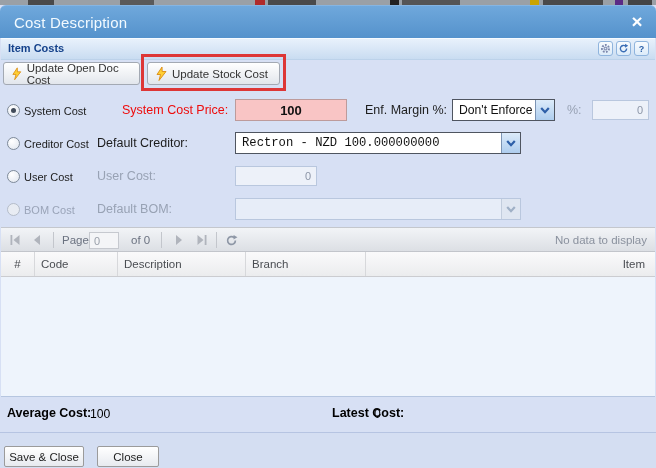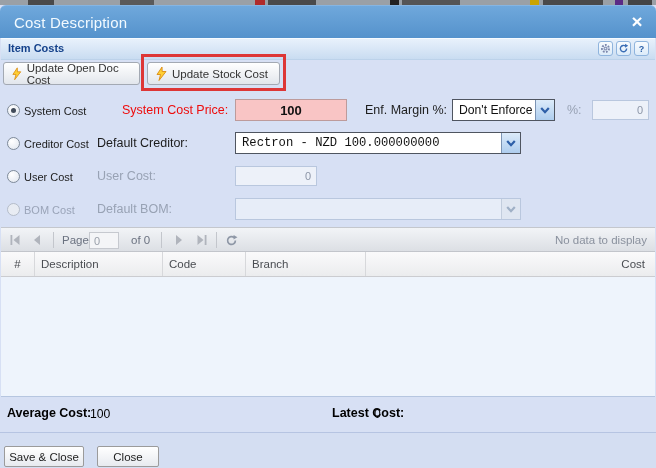--- a/index.html
+++ b/index.html
@@ -299,24 +299,24 @@
       <svg width="13" height="13" viewBox="0 0 14 14">
         <path d="M11.2 7a4.2 4.2 0 1 1-1.3-3" fill="none" stroke="#8e97a6" stroke-width="1.8"></path>
         <polygon points="9.2,1 13.4,3.4 9.2,5.8" fill="#8e97a6"></polygon>
       </svg>
     </span>
     <span class="status">No data to display</span>
   </div>
 
   <div class="grid-header">
     <span class="gh-cell gh-hash">#</span>
+    <span class="gh-cell gh-code">Code</span>
     <span class="gh-cell gh-desc">Description</span>
-    <span class="gh-cell gh-code">Code</span>
     <span class="gh-cell gh-branch">Branch</span>
-    <span class="gh-cell gh-cost">Cost</span>
+    <span class="gh-cell gh-cost">Item</span>
   </div>
 
   <div class="grid-body"></div>
 
   <span class="footer-lbl" style="left:7px;">Average Cost:</span>
   <span class="footer-val" style="left:90px;">100</span>
   <span class="footer-lbl" style="left:307px;margin-left:25px;">Latest Cost:</span>
   <span class="footer-val" style="left:374px;">0</span>
 
   <div class="action-bar">

